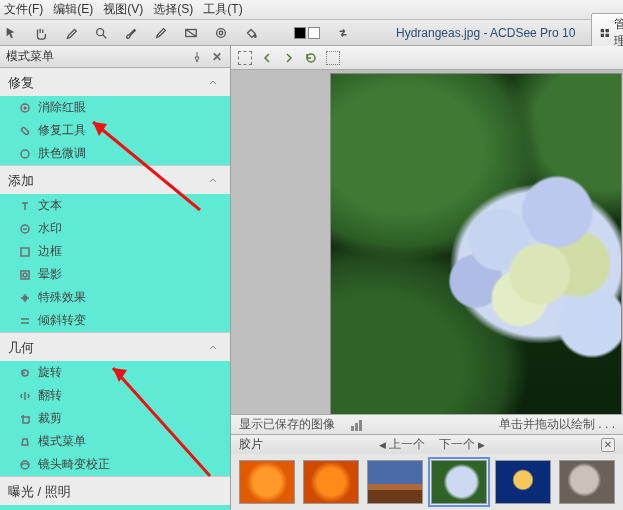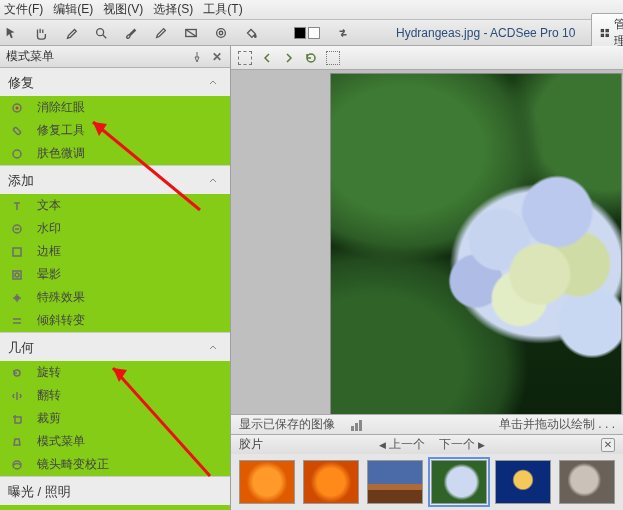--- a/index.html
+++ b/index.html
@@ -19,30 +19,30 @@
   .toolbar .rbtn { display:flex; align-items:center; gap:4px; padding:2px 8px; border:1px solid #a9a9a9; background:linear-gradient(#fdfdfd,#e6e6e6); border-radius:2px; font-size:12px;}
   .toolbar .rbtn svg { width:14px; height:14px; stroke:#333;}
   .swatches { display:flex; align-items:center; gap:2px;}
   .sw { width:12px; height:12px; border:1px solid #888;}
   .sw.black{background:#000;} .sw.white{background:#fff;}
 
   
   .main { display:flex; height:calc(100% - 46px); }
 
   
-  .leftpanel { width:238px; background:#84cc16; border-right:1px solid #9f9f9f; display:flex; flex-direction:column; position:relative;}
+  .leftpanel { width:238px; background:#5eead4; border-right:1px solid #9f9f9f; display:flex; flex-direction:column; position:relative;}
   .panelhead { height:22px; background:linear-gradient(#f0f0f0,#dcdcdc); display:flex; align-items:center; padding:0 6px; border-bottom:1px solid #b0b0b0; font-size:12px; gap:6px;}
   .panelhead .spacer{flex:1;}
   .panelhead .hicon{width:14px;height:14px;display:inline-flex;align-items:center;justify-content:center;color:#666;}
   .groupbody { overflow-y:auto; flex:1; position:relative;}
   .grouptitle { padding:6px 8px 4px 8px; font-size:13px; color:#333; background:#ececec; display:flex; align-items:center; gap:4px;}
   .grouptitle .chev { margin-left:auto; width:10px;height:10px;}
   .grouptitle::after{content:"";}
   .grouphdrline{border-top:1px solid #c9c9c9;}
-  .item { display:flex; align-items:center; gap:13px; padding:3px 8px 3px 10px; font-size:12px; color:#444; cursor:default;}
+  .item { display:flex; align-items:center; gap:6px; padding:3px 8px 3px 18px; font-size:12px; color:#444; cursor:default;}
   .item .iicon { width:14px; height:14px; display:inline-flex; align-items:center; justify-content:center;}
   .item .iicon svg{width:12px;height:12px;stroke:#6d6d6d;fill:none;stroke-width:1.5;}
 
   
   .arrow { position:absolute; pointer-events:none; }
   .arrow svg { overflow:visible;}
   .arrow path, .arrow line { stroke:#e11; stroke-width:3; fill:none;}
   .arrow polygon{fill:#e11;}
 
   

